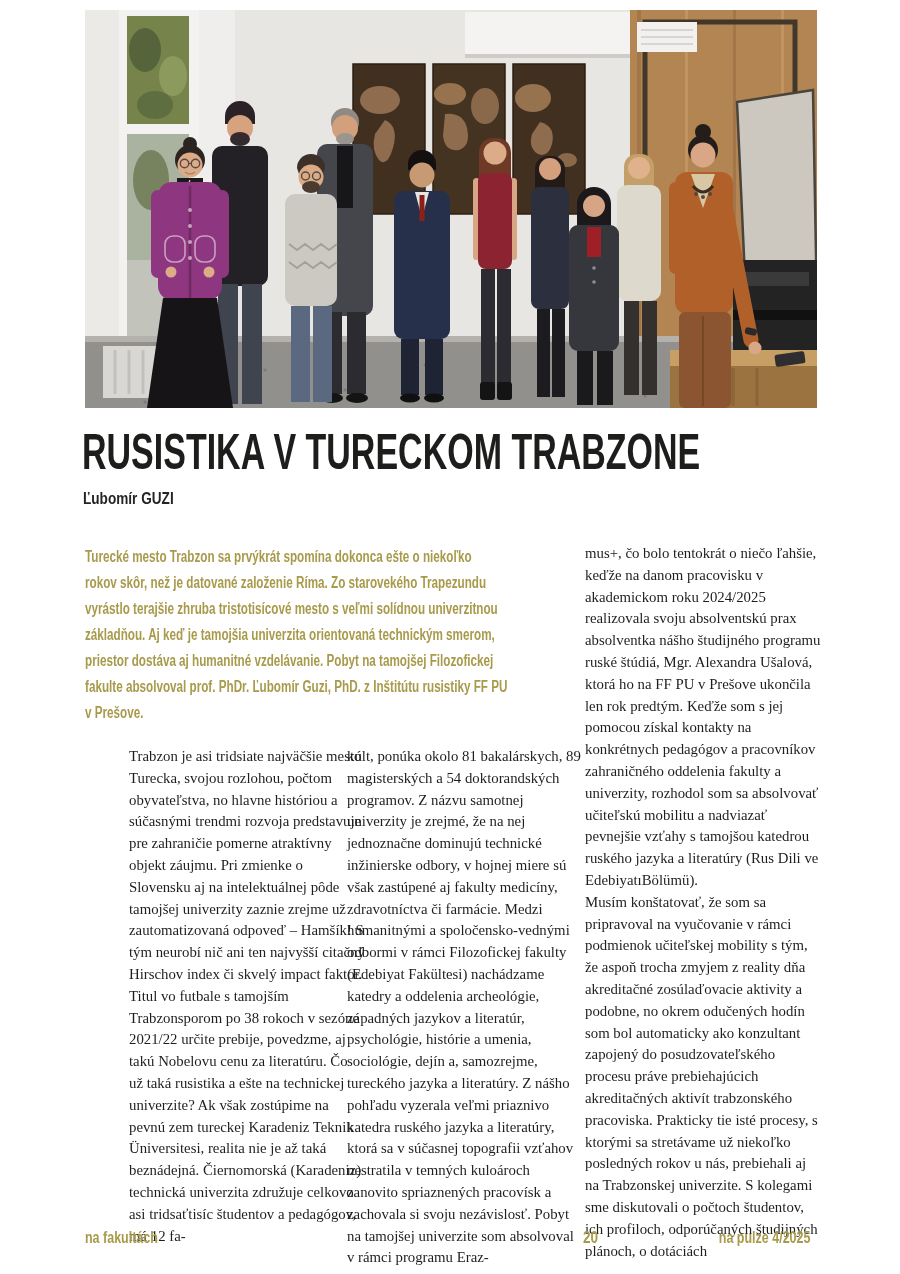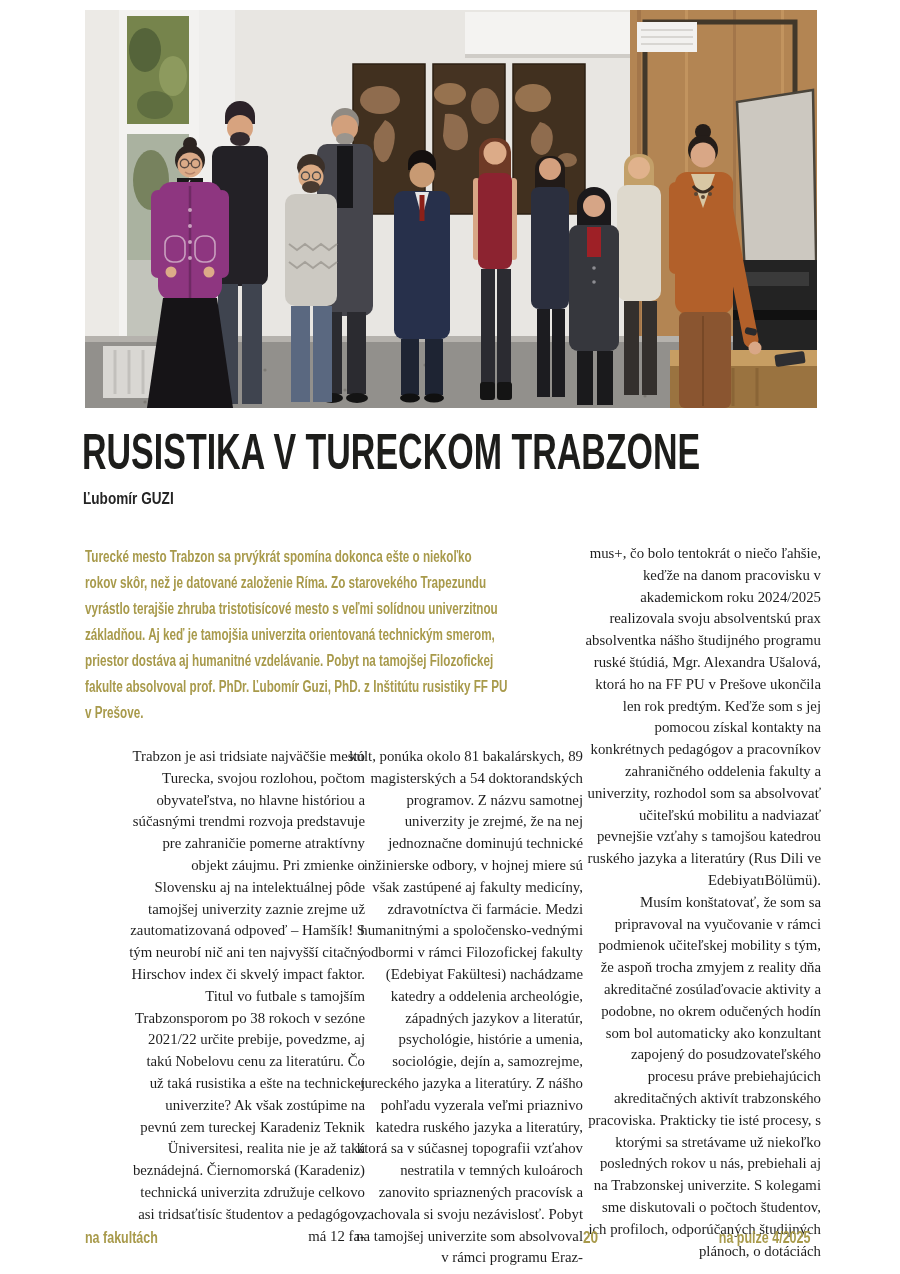--- a/index.html
+++ b/index.html
@@ -25,21 +25,21 @@
   }
   .lead{
     position:absolute;left:85px;top:544px;width:800px;
     font-size:16px;font-weight:bold;line-height:26px;color:#a89a4b;
     transform:scaleX(0.73);transform-origin:0 0;white-space:pre-line;
   }
   .col{
     position:absolute;width:236px;
     font-family:"Liberation Serif",serif;
     font-size:14.8px;line-height:21.8px;color:#1e1e1e;
-    text-align:right;
+    text-align:left;
   }
   .col p{margin:0;}
   .col-1{left:85px;top:746px;margin-left:44px;}
   .col-2{left:347px;top:746px;}
   .col-3{left:585px;top:543px;}
   .footer-item{
     position:absolute;top:1229px;
     font-size:16px;font-weight:bold;color:#a89a4b;white-space:nowrap;
   }
   .footer-left{left:85px;transform:scaleX(0.78);transform-origin:0 0;}

